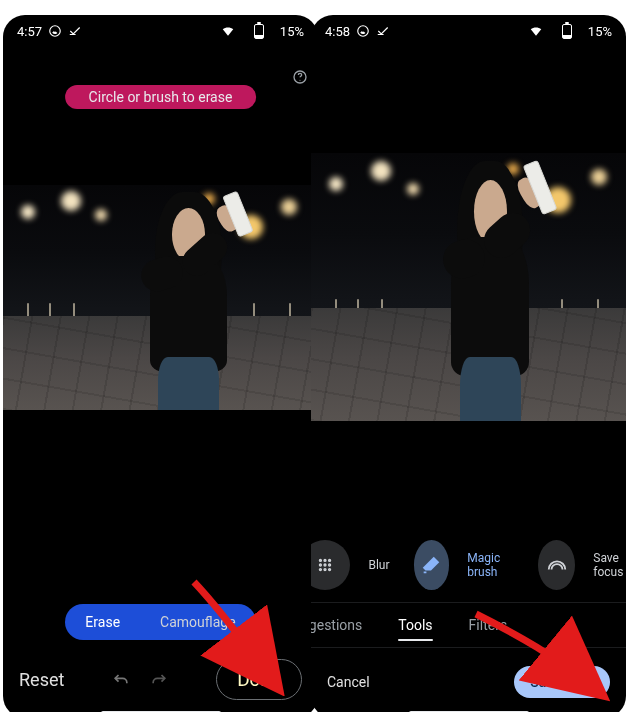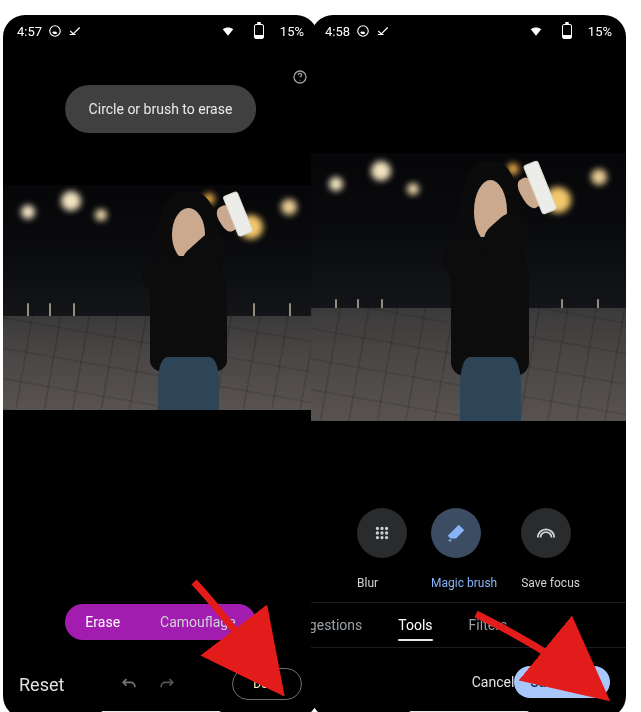--- a/index.html
+++ b/index.html
@@ -11,21 +11,21 @@
   .statusbar{display:flex;align-items:center;justify-content:space-between;height:28px;padding:2px 14px 0 14px;font-size:13px;color:#fff}
   .sb-left{display:flex;align-items:center;gap:6px}
   .sb-right{display:flex;align-items:center;gap:16px}
   .wifi-icon,.batt,.wa-icon,.chk-icon,.help-icon,.undo-icon,.redo-icon,.blur-icon,.eraser-icon,.cf-icon{display:inline-flex}
   .batt-box{display:inline-block;width:8px;height:13px;border:1.3px solid #fff;border-radius:2px;position:relative;margin-left:2px}
   .batt-cap{position:absolute;top:-3px;left:2px;width:4px;height:2px;background:#fff;border-radius:1px}
   .batt-fill{position:absolute;bottom:0;left:0;right:0;height:18%;background:#fff}
   
   .help{position:absolute;top:54px;right:10px;color:#9aa0a6}
   
-  .tooltip{position:absolute;top:70px;left:50%;transform:translateX(-50%);background:#404040;color:#e8eaed;padding:16px 24px;border-radius:26px;font-size:14px;white-space:nowrap}
+  .tooltip{position:absolute;top:70px;left:50%;transform:translateX(-50%);background:#be185d;color:#e8eaed;padding:4px 24px;border-radius:26px;font-size:14px;white-space:nowrap}
   
   .photo{position:absolute;left:0;right:0;overflow:hidden}
   .phone.left .photo{top:170px;height:225px}
   .phone.right .photo{top:138px;height:268px}
   .sky{position:absolute;inset:0;background:linear-gradient(#060608 0%,#0a0b0e 30%,#121418 55%,#1a1d22 100%)}
   .bokeh{position:absolute;border-radius:50%;filter:blur(3px)}
   .ground{position:absolute;left:0;right:0;bottom:0;height:42%;background:linear-gradient(#3b3a3a 0%,#4b4746 45%,#585350 100%)}
   .ground::before{content:"";position:absolute;inset:0;background:repeating-linear-gradient(100deg,rgba(0,0,0,.12) 0 2px,transparent 2px 28px),repeating-linear-gradient(10deg,rgba(0,0,0,.10) 0 2px,transparent 2px 30px)}
   .vlight{position:absolute;bottom:36%;width:2px;height:26px;background:rgba(255,240,210,.55);border-radius:2px}
   .person{position:absolute;bottom:-14%;width:44%;height:118%}
@@ -34,40 +34,40 @@
   .hair{position:absolute;top:6%;left:28%;width:48%;height:46%;background:#0b0b0b;border-radius:48% 48% 40% 40%/55% 55% 60% 60%}
   .face{position:absolute;top:12%;left:40%;width:24%;height:20%;background:#caa98e;border-radius:50%}
   .torso{position:absolute;top:30%;left:24%;width:56%;height:44%;background:#0c0c0c;border-radius:30% 30% 18% 18%/34% 34% 10% 10%}
   .armL{position:absolute;top:31%;left:18%;width:30%;height:12%;background:#0c0c0c;border-radius:20px;transform:rotate(-18deg)}
   .armR{position:absolute;top:24%;left:46%;width:36%;height:11%;background:#0c0c0c;border-radius:20px;transform:rotate(-42deg)}
   .handR{position:absolute;top:11%;left:74%;width:12%;height:10%;background:#caa98e;border-radius:40%;transform:rotate(-30deg)}
   .phonehand{position:absolute;top:6%;left:82%;width:10%;height:16%;background:#ecece8;border-radius:3px;transform:rotate(-22deg);border:1px solid #d8d8d4}
   .jeans{position:absolute;top:68%;left:30%;width:44%;height:40%;background:#2e4558;border-radius:16% 16% 8% 8%/22% 22% 8% 8%}
   
   .pillbar{position:absolute;left:0;right:0;bottom:78px;display:flex;justify-content:center;gap:0}
-  .segpill{background:#a21caf;border-radius:22px;display:flex;overflow:hidden}
+  .segpill{background:#1d4ed8;border-radius:22px;display:flex;overflow:hidden}
   .seg{padding:10px 20px;font-size:14px;color:#cfd2d6}
   .seg.active{color:#fff}
   .bottombar{position:absolute;left:0;right:0;bottom:18px;display:flex;align-items:center;justify-content:space-between;padding:0 16px}
   .reset{font-size:18px;color:#e0e0e0}
   .ur{display:flex;gap:18px;color:#777}
-  .done{border:1.3px solid #6b6f73;color:#fef9c3;padding:8px 20px;border-radius:22px;font-size:12px}
+  .done{border:1.3px solid #6b6f73;color:#fef9c3;padding:8px 20px;border-radius:22px;font-size:19px}
   .gesture{position:absolute;bottom:3px;left:50%;transform:translateX(-50%);width:120px;height:4px;background:#e8eaed;border-radius:3px}
   
   .toolrow{position:absolute;left:0;right:0;bottom:128px;display:flex;justify-content:center;gap:24px}
-  .tool{display:flex;flex-direction:column;gap:18px;font-size:12px;color:#cfd2d6}
+  .tool{display:flex;flex-direction:row;align-items:center;gap:18px;font-size:12px;color:#cfd2d6}
   .tool .circle{width:50px;height:50px;border-radius:50%;background:#2a2b2d;display:flex;align-items:center;justify-content:center}
   .tool.active{color:#8ab4f8}
   .tool.active .circle{background:#3b4c63}
   .tabrow{position:absolute;left:0;right:0;bottom:70px;display:flex;align-items:center;gap:20px;padding:0 4px;color:#9aa0a6;font-size:14px;overflow:hidden;border-top:1px solid #1b1c1e;border-bottom:1px solid #1b1c1e}
   .tab{padding:14px 8px;white-space:nowrap}
   .tab.active{color:#fff;position:relative}
   .tab.active::after{content:"";position:absolute;left:8px;right:8px;bottom:6px;height:2px;background:#e8eaed;border-radius:2px}
   .tab.cut{margin-left:-22px}
-  .footer{position:absolute;left:0;right:0;bottom:20px;display:flex;align-items:center;justify-content:flex-end;padding:0 16px}
+  .footer{position:absolute;left:0;right:0;bottom:20px;display:flex;align-items:center;justify-content:space-between;padding:0 16px}
   .cancel{font-size:14px;color:#e0e0e0}
   .savecopy{background:#a8c7fa;color:#0b2e52;padding:8px 16px;border-radius:20px;font-size:14px;font-weight:500}
   
   .arrow{position:absolute;pointer-events:none}
 </style>
 </head>
 <body>
 
 <div class="stage">
 

